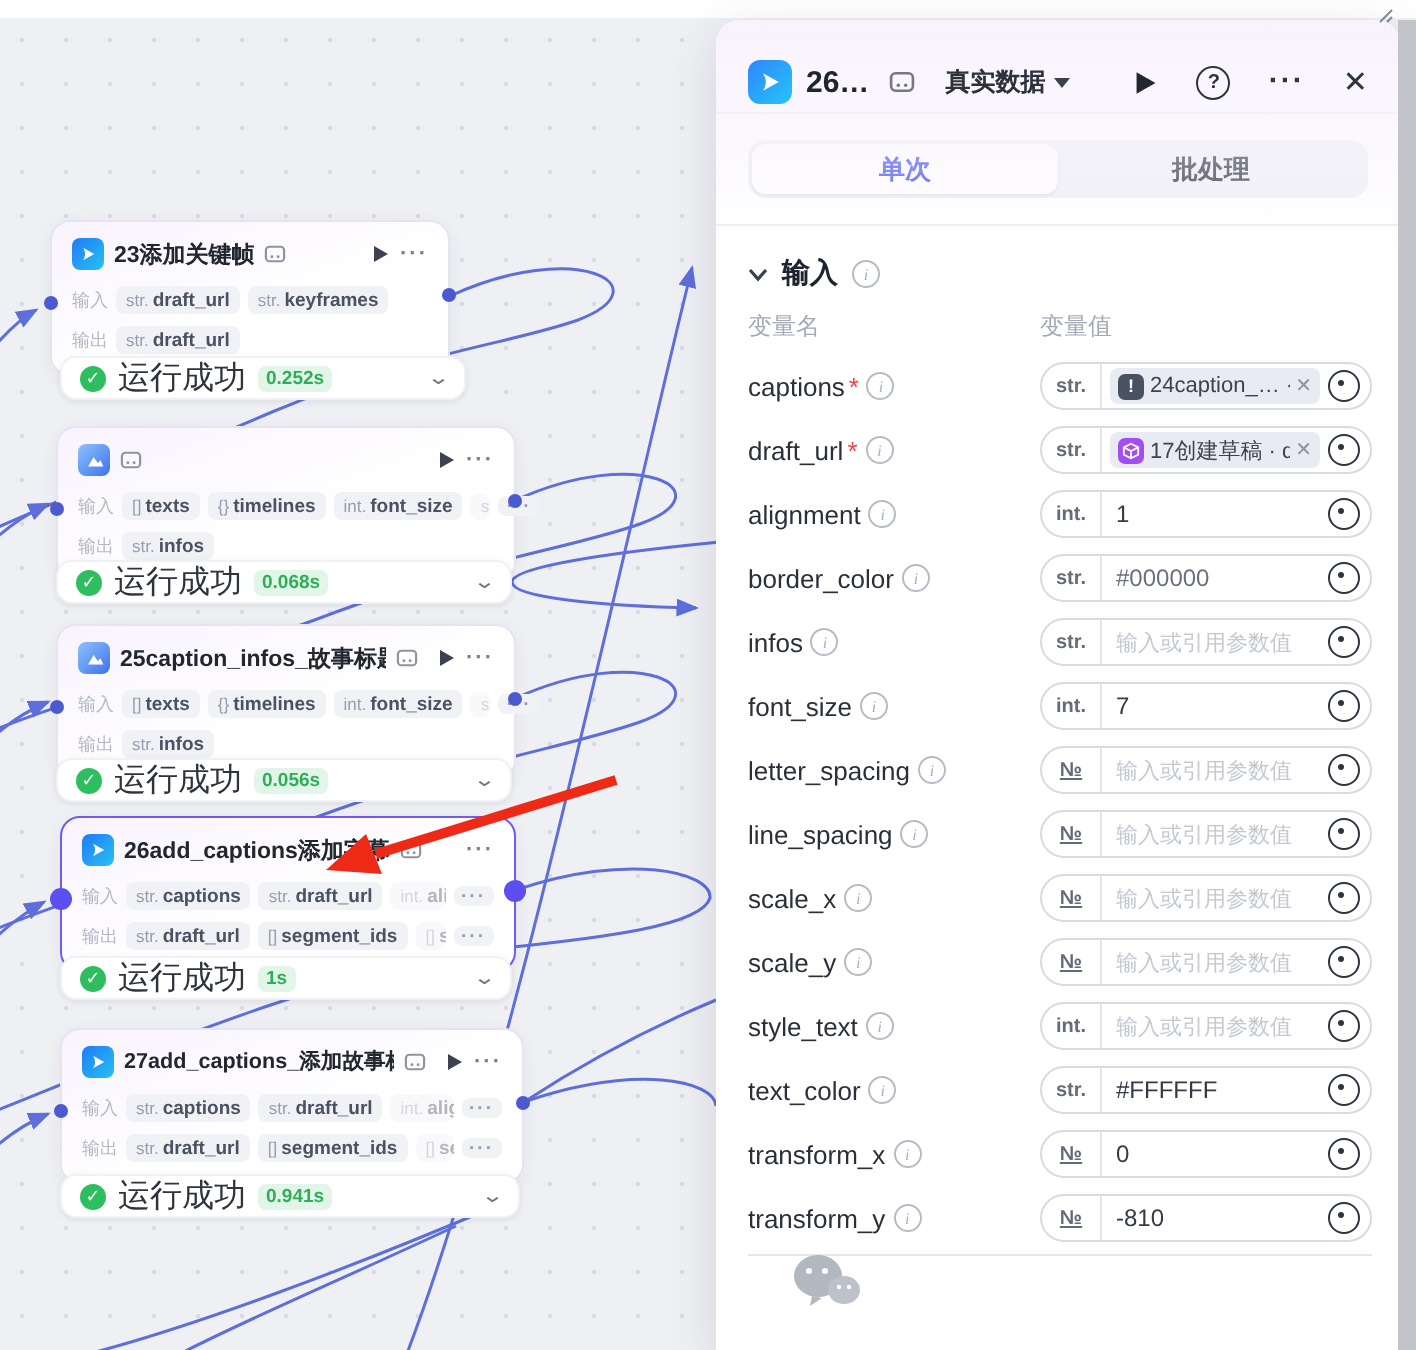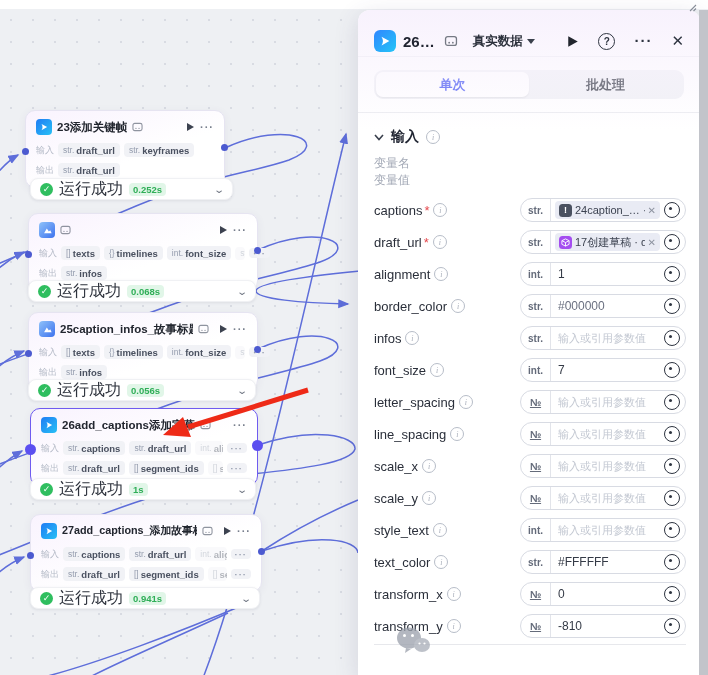--- a/index.html
+++ b/index.html
@@ -81,21 +81,21 @@
   .hclose{font-size:15px;font-weight:bold;}
   .psub{position:relative;padding:8px 16px 12px;font-size:12.5px;color:#8b909d;}
   .pdiv{border-top:1px solid #ebecf0;}
   .tabs{margin:13px 16px;background:#f0f1f5;border-radius:9px;height:29px;display:flex;padding:2px;box-sizing:border-box;}
   .tab{flex:1;display:flex;align-items:center;justify-content:center;font-size:13px;font-weight:bold;color:#2b303c;border-radius:7px;}
   .tab.active{background:#fff;color:#3b4df2;box-shadow:0 1px 2px rgba(0,0,0,.07);}
   .sechead{display:flex;align-items:center;gap:7px;padding:15px 16px 9px;}
   .sechev{display:flex;}
   .seclabel{font-size:14px;font-weight:bold;color:#1e2330;}
   .iico{width:12px;height:12px;border:1px solid #b7bdc8;border-radius:50%;color:#a9afbb;font-size:8px;display:inline-flex;align-items:center;justify-content:center;font-style:italic;flex:none;font-family:"Liberation Serif","DejaVu Serif",serif;}
-  .cols{display:flex;padding:0 16px;font-size:12px;color:#a3a9b6;margin-bottom:5px;flex-direction:column;}
+  .cols{display:flex;padding:0 16px;font-size:12px;color:#a3a9b6;margin-bottom:5px;}
   .cols .c1{width:146px;}
   .rows{padding:0 14px 0 16px;}
   .prow{height:32px;display:flex;align-items:center;}
   .plabel{width:146px;display:flex;align-items:center;gap:4px;font-size:13px;color:#2a2f3a;flex:none;}
   .req{color:#e5484d;margin-left:-2px;}
   .pill{flex:1;height:24px;border:1px solid #d8dbe3;border-radius:13px;display:flex;align-items:center;background:#fff;padding-right:5px;overflow:hidden;box-sizing:border-box;}
   .ptype{min-width:29px;text-align:center;font-size:10px;color:#646b7a;border-right:1px solid #e2e4ea;align-self:stretch;display:flex;align-items:center;justify-content:center;flex:none;font-weight:bold;}
   .ptype.num{text-decoration:underline;}
   .pval{flex:1;font-size:12px;color:#343a46;padding:0 7px;white-space:nowrap;overflow:hidden;min-width:0;}
   .pval.ph{color:#c3c8d2;font-size:11px;}

